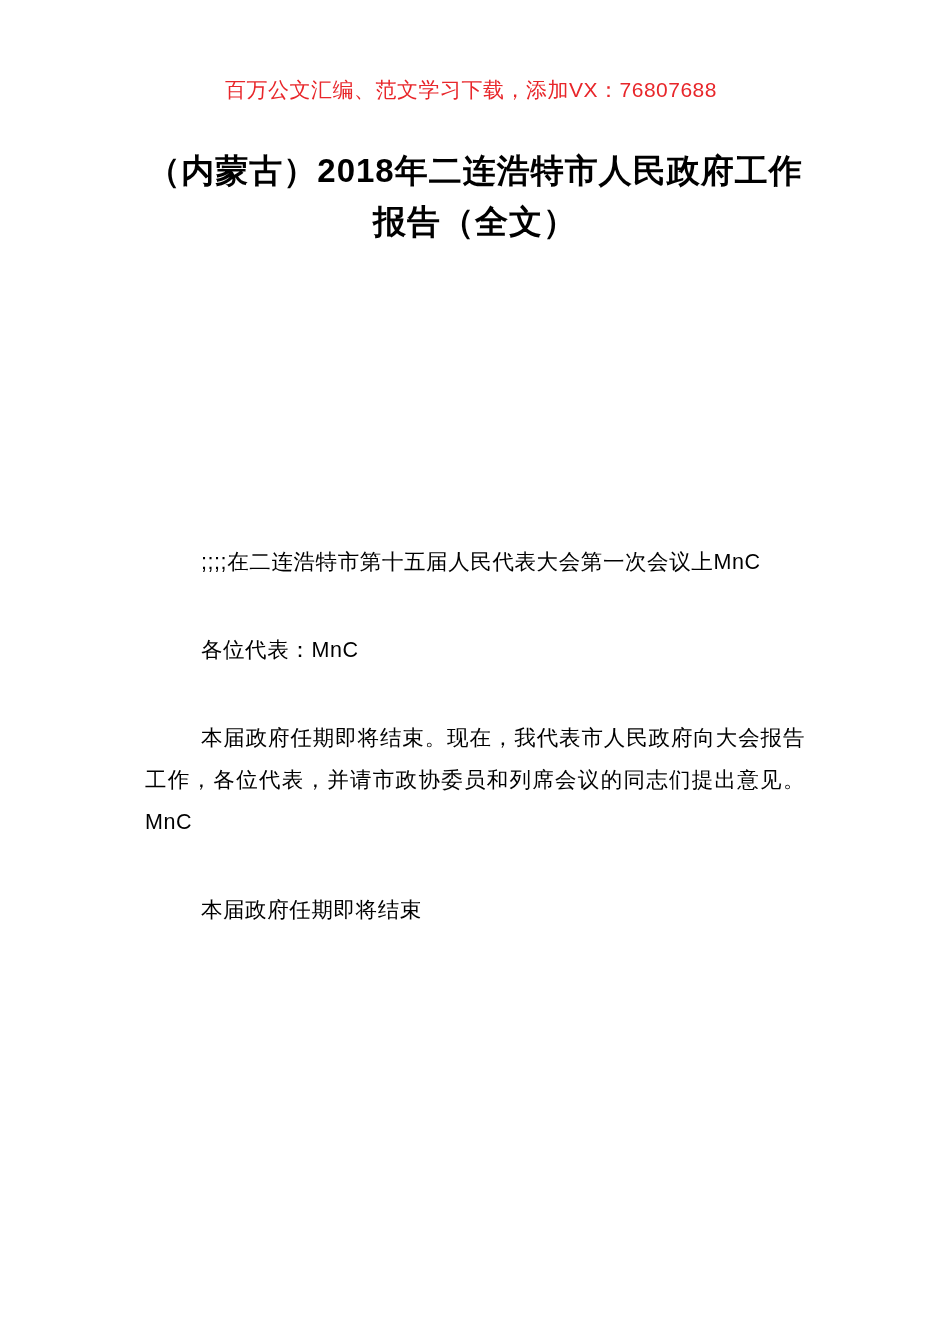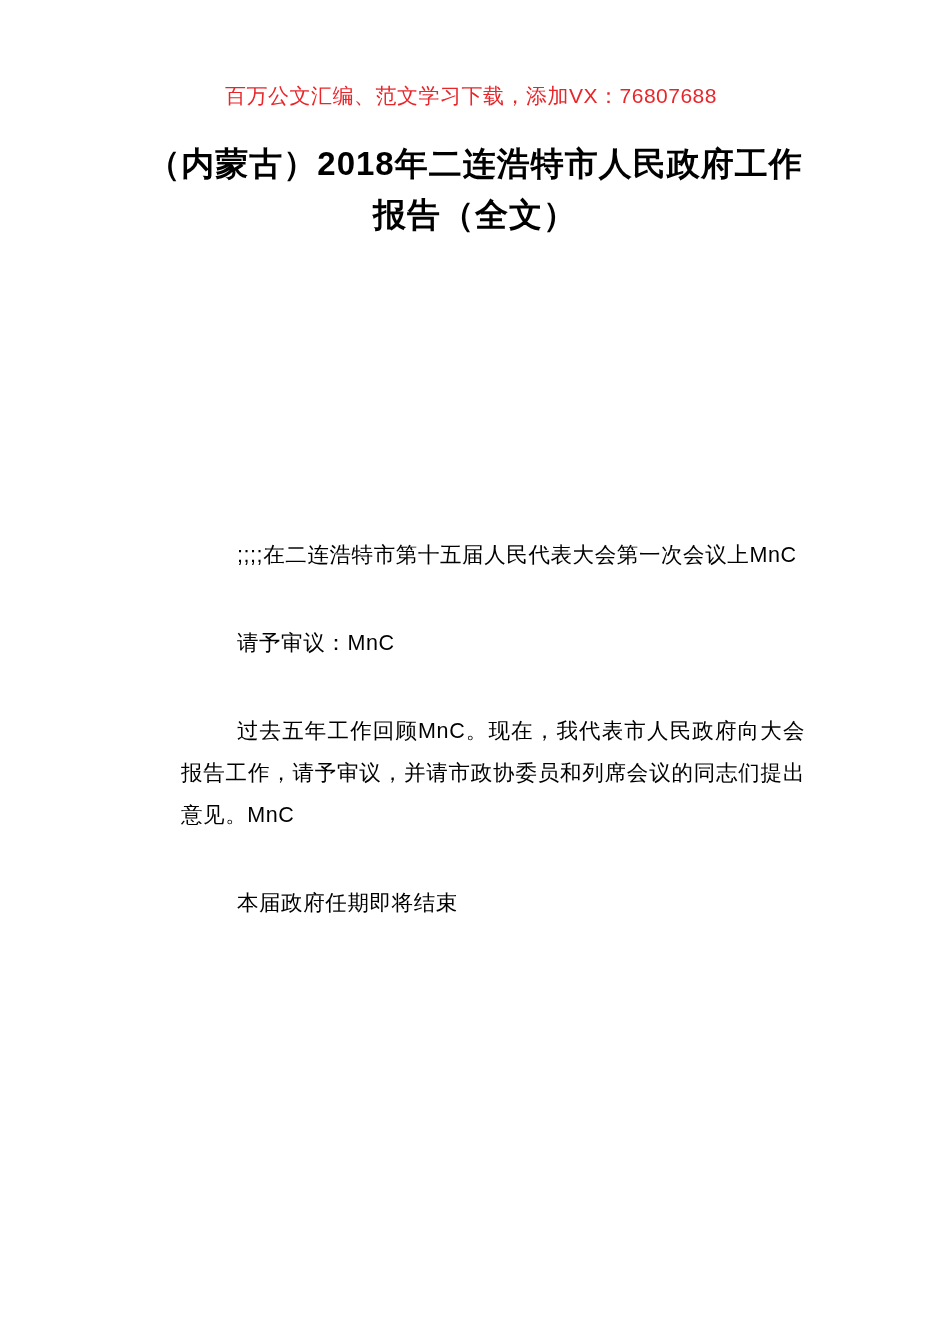--- a/index.html
+++ b/index.html
@@ -12,45 +12,44 @@
     height: 1344px;
     font-family: "Liberation Sans", sans-serif;
     color: #000000;
     position: relative;
     overflow: hidden;
   }
   .page {
     width: 950px;
     height: 1344px;
     box-sizing: border-box;
-    padding: 14px 145px;
+    padding: 8px 145px;
     position: relative;
   }
   .watermark {
     text-align: center;
     color: #e8262a;
     font-size: 21px;
     letter-spacing: 0.5px;
     padding-top: 68px;
     font-family: "Liberation Sans", sans-serif;
     white-space: nowrap;
     margin-left: -8px;
   }
   .doc-title {
-    margin-top: 28px;
+    margin-top: 41px;
     text-align: center;
     font-size: 33px;
     font-weight: bold;
     line-height: 1.55;
     letter-spacing: 1px;
     font-family: "Liberation Sans", sans-serif;
   }
   .body-block {
     margin-top: 0;
-    margin-left: 36px;
   }
   .spacer-large {
     height: 295px;
   }
   .para {
     font-size: 21.5px;
     line-height: 1.95;
     text-indent: 2.6em;
     margin: 0 0 46px 0;
     letter-spacing: 0.6px;
@@ -66,18 +65,18 @@
 <div class="page">
 
   <div class="watermark">百万公文汇编、范文学习下载，添加VX：76807688</div>
 
   <div class="doc-title">（内蒙古）2018年二连浩特市人民政府工作报告（全文）</div>
 
   <div class="spacer-large"></div>
 
   <div class="body-block">
     <p class="para">;;;;在二连浩特市第十五届人民代表大会第一次会议上MnC</p>
-    <p class="para">请予审议：MnC</p>
-    <p class="para">过去五年工作回顾MnC。现在，我代表市人民政府向大会报告工作，请予审议，并请市政协委员和列席会议的同志们提出意见。MnC</p>
+    <p class="para">各位代表：MnC</p>
+    <p class="para">本届政府任期即将结束。现在，我代表市人民政府向大会报告工作，各位代表，并请市政协委员和列席会议的同志们提出意见。MnC</p>
     <p class="para last">本届政府任期即将结束</p>
   </div>
 
 </div>
 
 </body></html>

